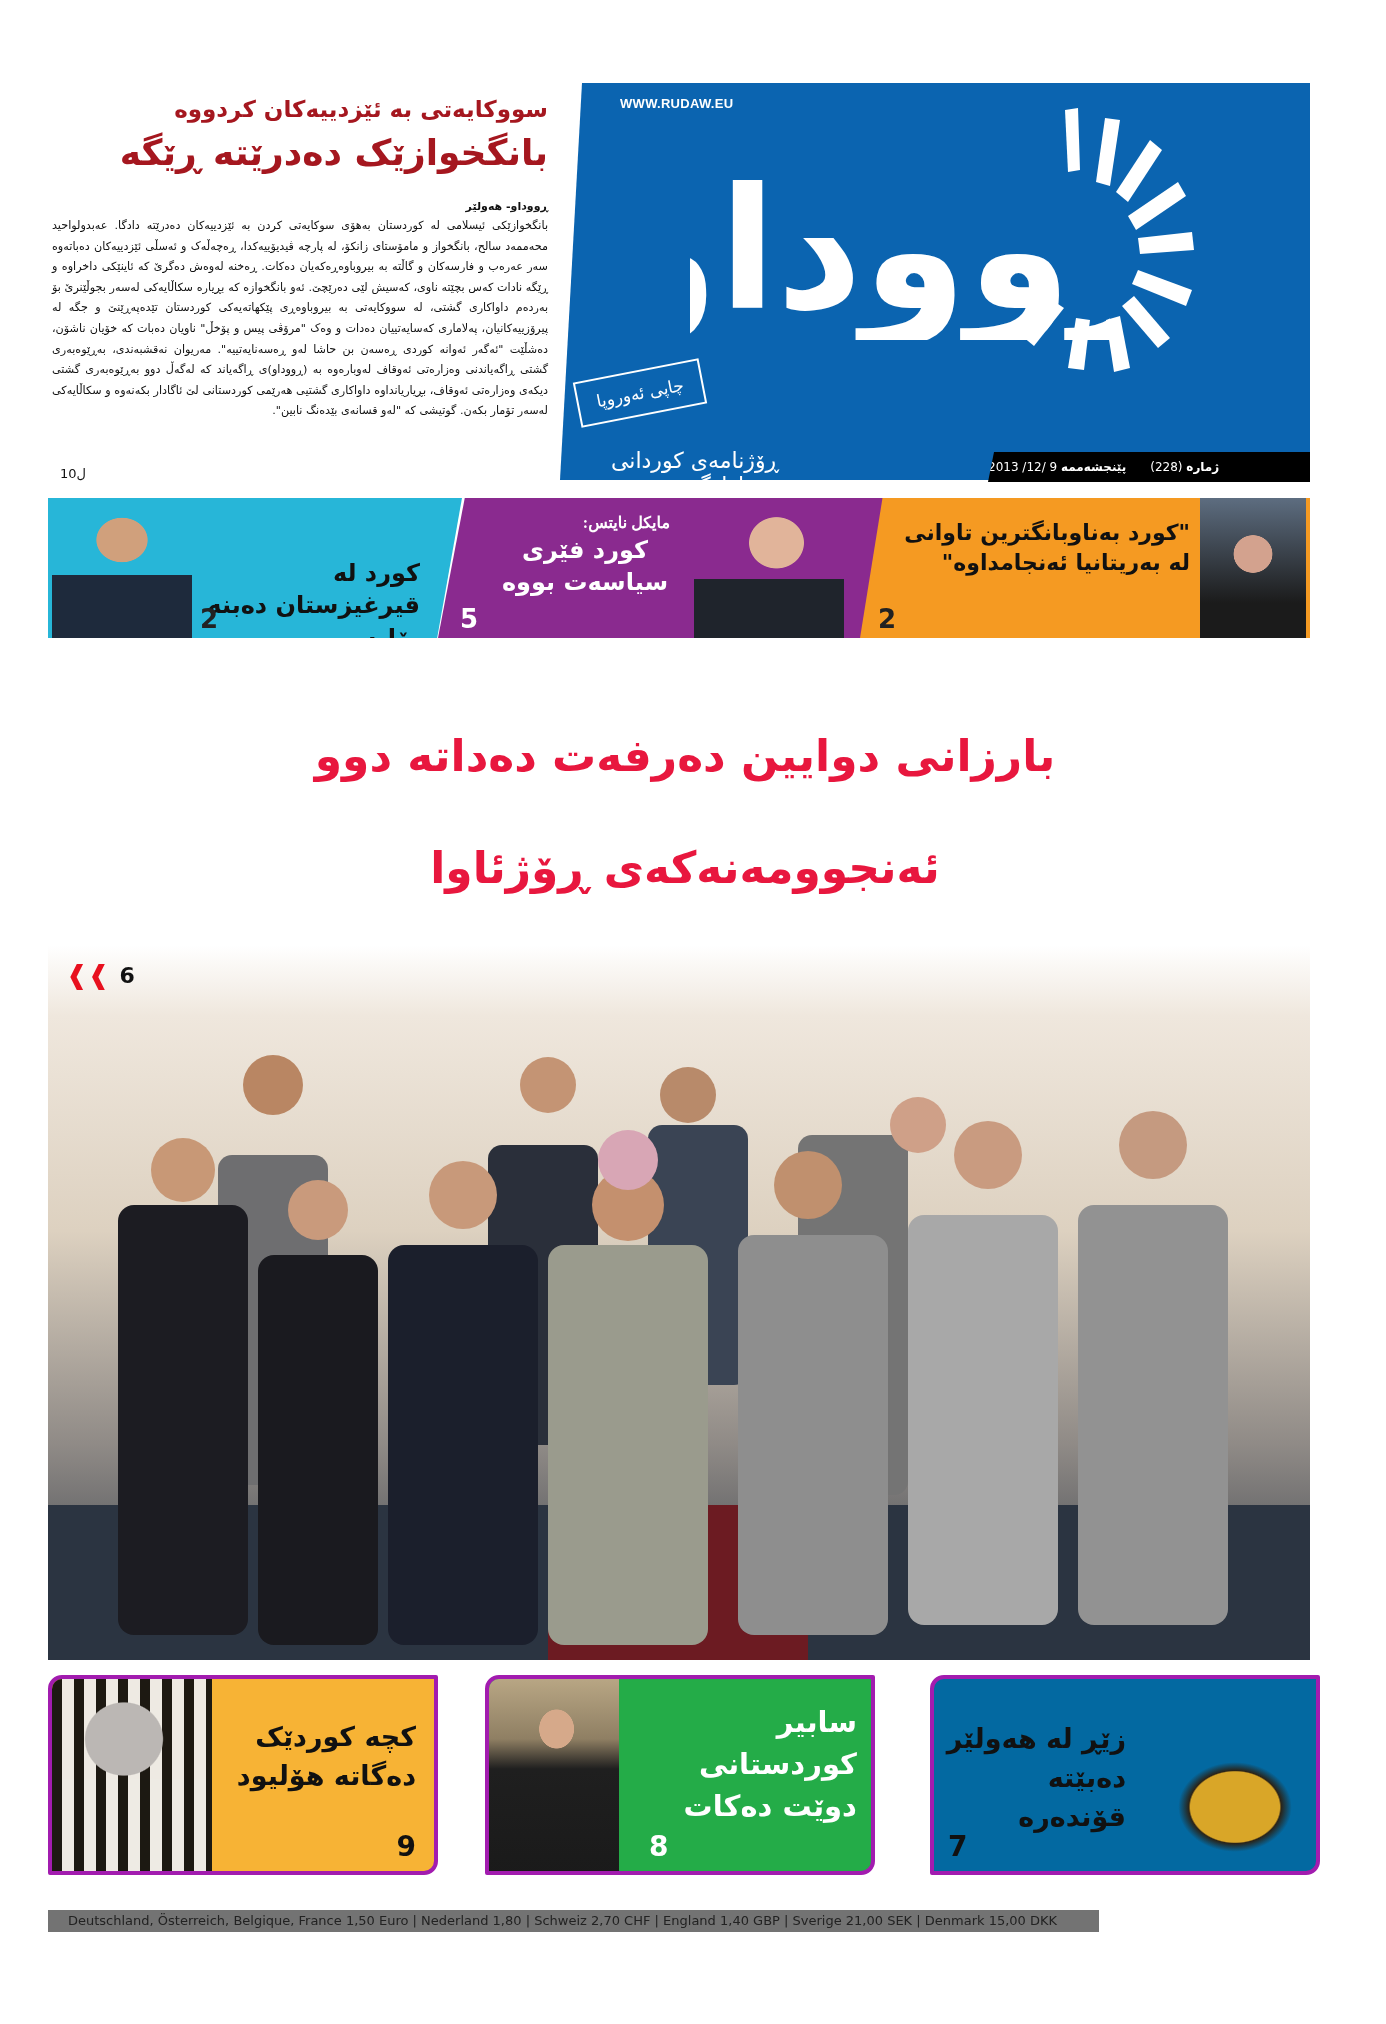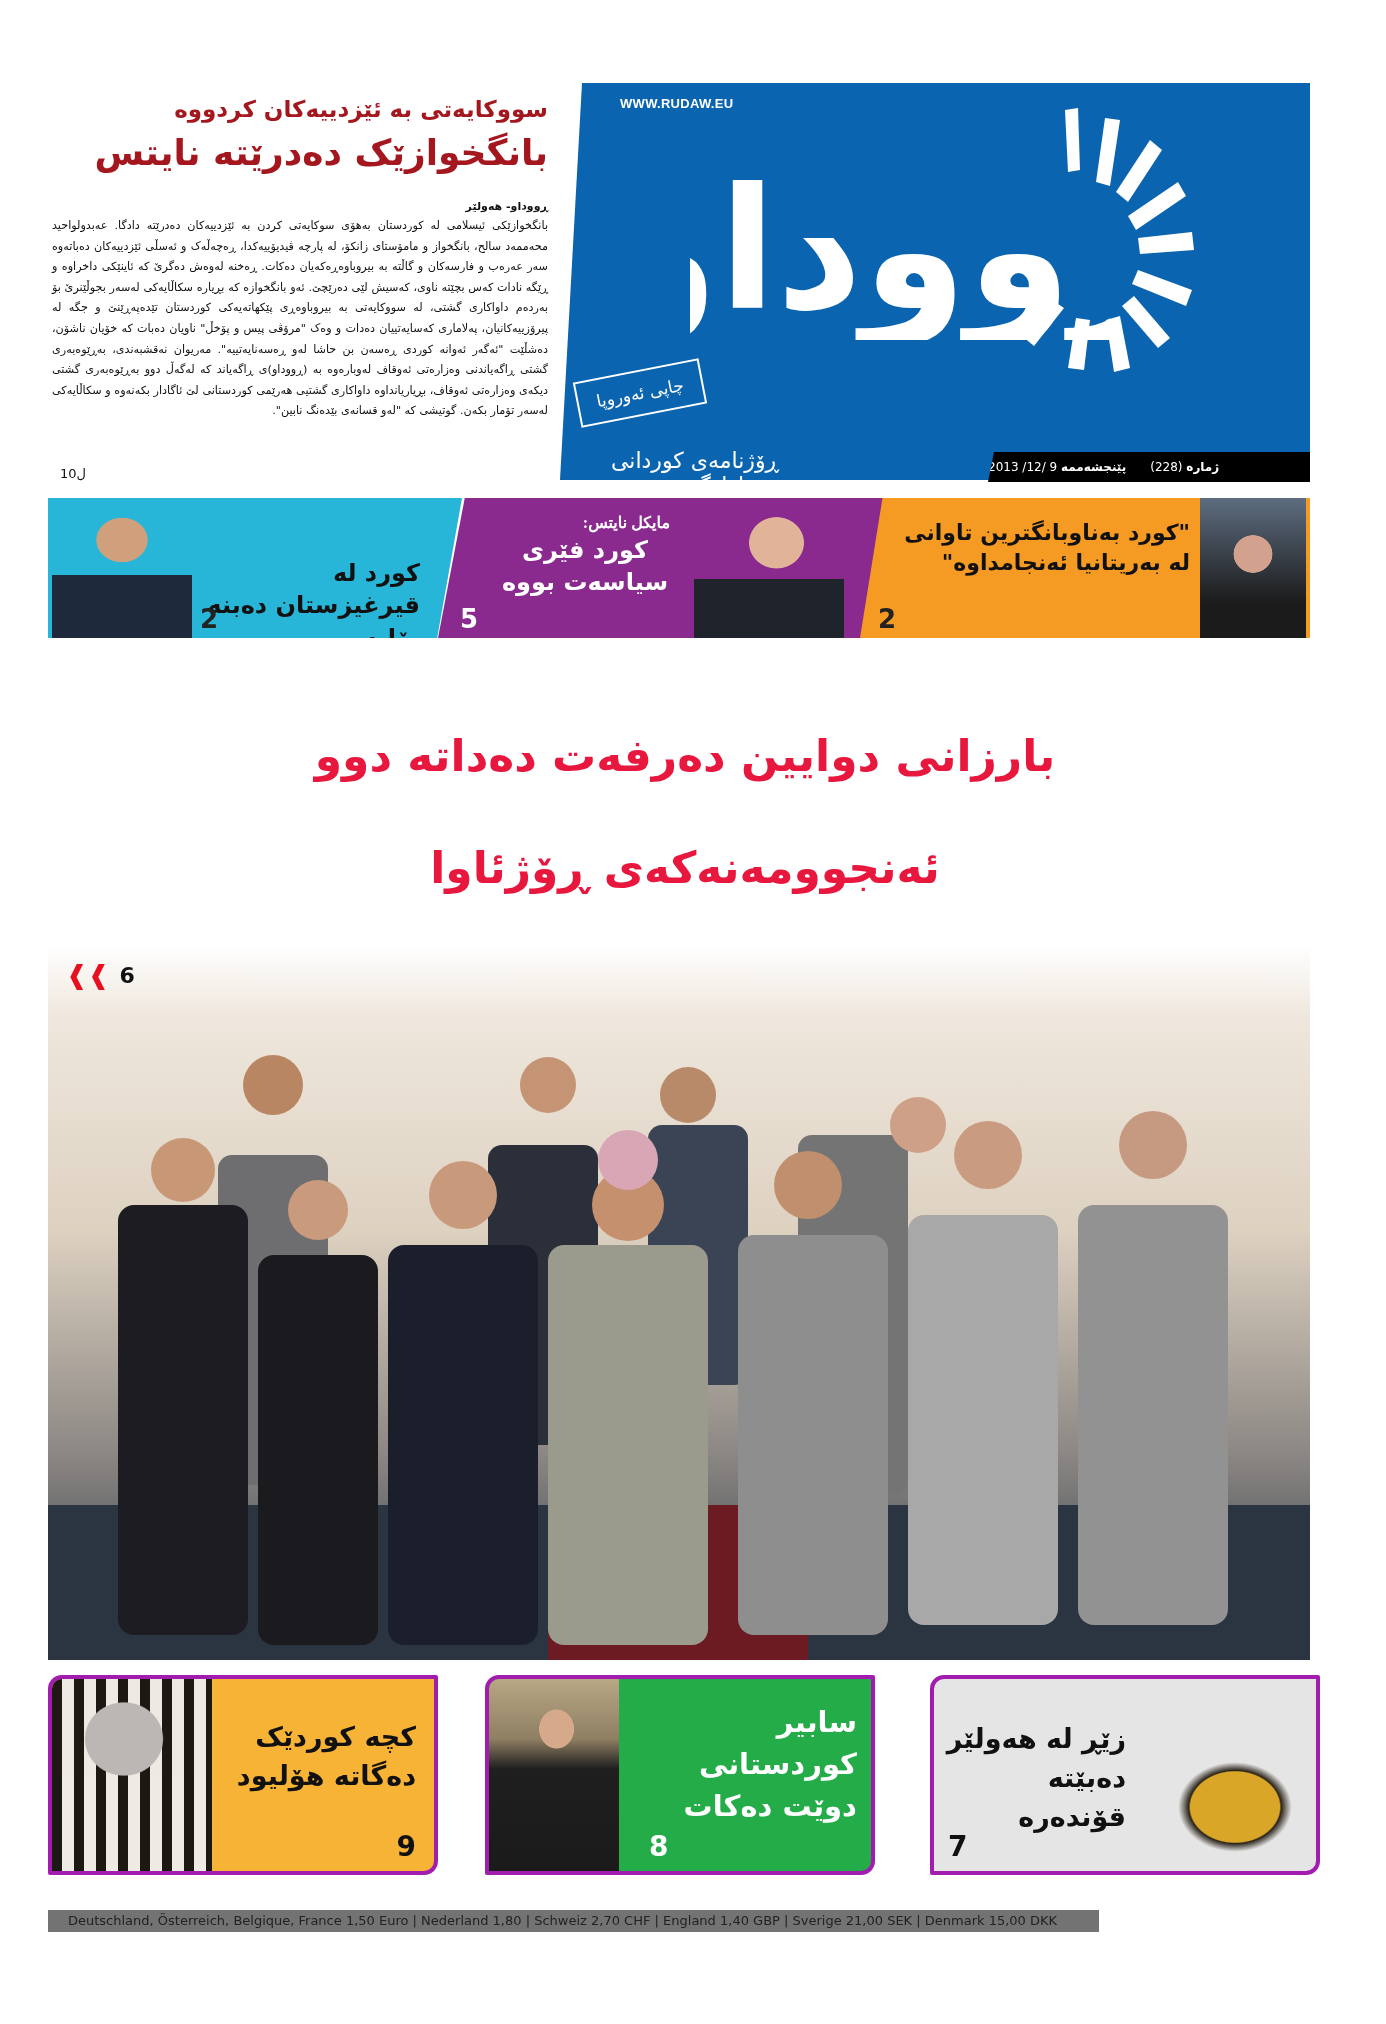--- a/index.html
+++ b/index.html
@@ -51,33 +51,33 @@
   .main-photo { position: absolute; left: 48px; top: 945px; width: 1262px; height: 715px; overflow: hidden;
     background: linear-gradient(to bottom, #ffffff 0%, #efe7dd 10%, #ddd1c0 40%, #8f8a86 70%, #2c3540 100%); }
   .photo-ref { position: absolute; left: 66px; top: 960px; display: flex; align-items: center; gap: 10px; }
   .photo-ref .chev { color: #e8101e; font-weight: bold; font-size: 26px; }
   .photo-ref .num { color: #111; font-size: 22px; font-weight: bold; }
 
   
   .bbox { position: absolute; top: 1675px; height: 200px; border: 4px solid #a21caf; border-radius: 14px 2px 14px 2px; overflow: hidden; }
   .b-yellow { left: 48px; width: 390px; background: #f7b335; }
   .b-green { left: 485px; width: 390px; background: #24ac48; }
-  .b-orange { left: 930px; width: 390px; background: #e5e5e5; }
+  .b-orange { left: 930px; width: 390px; background: #0369a1; }
   .bbox .title { position: absolute; direction: rtl; text-align: right; font-weight: bold; font-size: 27px; line-height: 1.45; }
   .bbox .num { position: absolute; bottom: 8px; font-weight: bold; font-size: 28px; }
 
   
   .price-bar { position: absolute; left: 48px; top: 1910px; width: 1051px; height: 22px; background: #737373;
     font-family: "DejaVu Sans", sans-serif; font-size: 13px; color: #222; padding-left: 20px; line-height: 22px; white-space: nowrap; }
 </style>
 </head>
 <body>
 
 <div class="kicker">سووکایەتی بە ئێزدییەکان کردووە</div>
-<div class="headline-top">بانگخوازێک دەدرێتە نایتس</div>
+<div class="headline-top">بانگخوازێک دەدرێتە ڕێگە</div>
 <div class="byline">ڕووداو- هەولێر</div>
 <div class="article-body">بانگخوازێکی ئیسلامی لە کوردستان بەهۆی سوکایەتی کردن بە ئێزدییەکان دەدرێتە دادگا. عەبدولواحید محەممەد سالح، بانگخواز و مامۆستای زانکۆ، لە پارچە ڤیدیۆییەکدا، ڕەچەڵەک و ئەسڵی ئێزدییەکان دەباتەوە سەر عەرەب و فارسەکان و گاڵتە بە بیروباوەڕەکەیان دەکات. ڕەخنە لەوەش دەگرێ کە ئاینێکی داخراوە و ڕێگە نادات کەس بچێتە ناوی، کەسیش لێی دەرێچێ. ئەو بانگخوازە کە بڕیارە سکاڵایەکی لەسەر بجوڵێنرێ بۆ بەردەم داواکاری گشتی، لە سووکایەتی بە بیروباوەڕی پێکهاتەیەکی کوردستان تێدەپەڕێنێ و جگە لە پیرۆزییەکانیان، پەلاماری کەسایەتییان دەدات و وەک "مرۆڤی پیس و پۆخڵ" ناویان دەبات کە خۆیان ناشۆن، دەشڵێت "ئەگەر ئەوانە کوردی ڕەسەن بن حاشا لەو ڕەسەنایەتییە". مەریوان نەقشبەندی، بەڕێوەبەری گشتی ڕاگەیاندنی وەزارەتی ئەوقاف لەوبارەوە بە (ڕووداو)ی ڕاگەیاند کە لەگەڵ دوو بەڕێوەبەری گشتی دیکەی وەزارەتی ئەوقاف، بڕیاریانداوە داواکاری گشتیی هەرێمی کوردستانی لێ ئاگادار بکەنەوە و سکاڵایەکی لەسەر تۆمار بکەن. گوتیشی کە "لەو قسانەی بێدەنگ نابین".</div>
 <div class="pageref-10">ل10</div>
 
 <div class="masthead"></div>
 <div class="site-url">WWW.RUDAW.EU</div>
 
 <svg class="logo-text" viewBox="0 0 420 210">
   <text x="210" y="178" text-anchor="middle" font-family="DejaVu Sans, sans-serif" font-weight="bold" font-size="168" fill="#ffffff" direction="rtl">ڕووداو</text>
 </svg>

